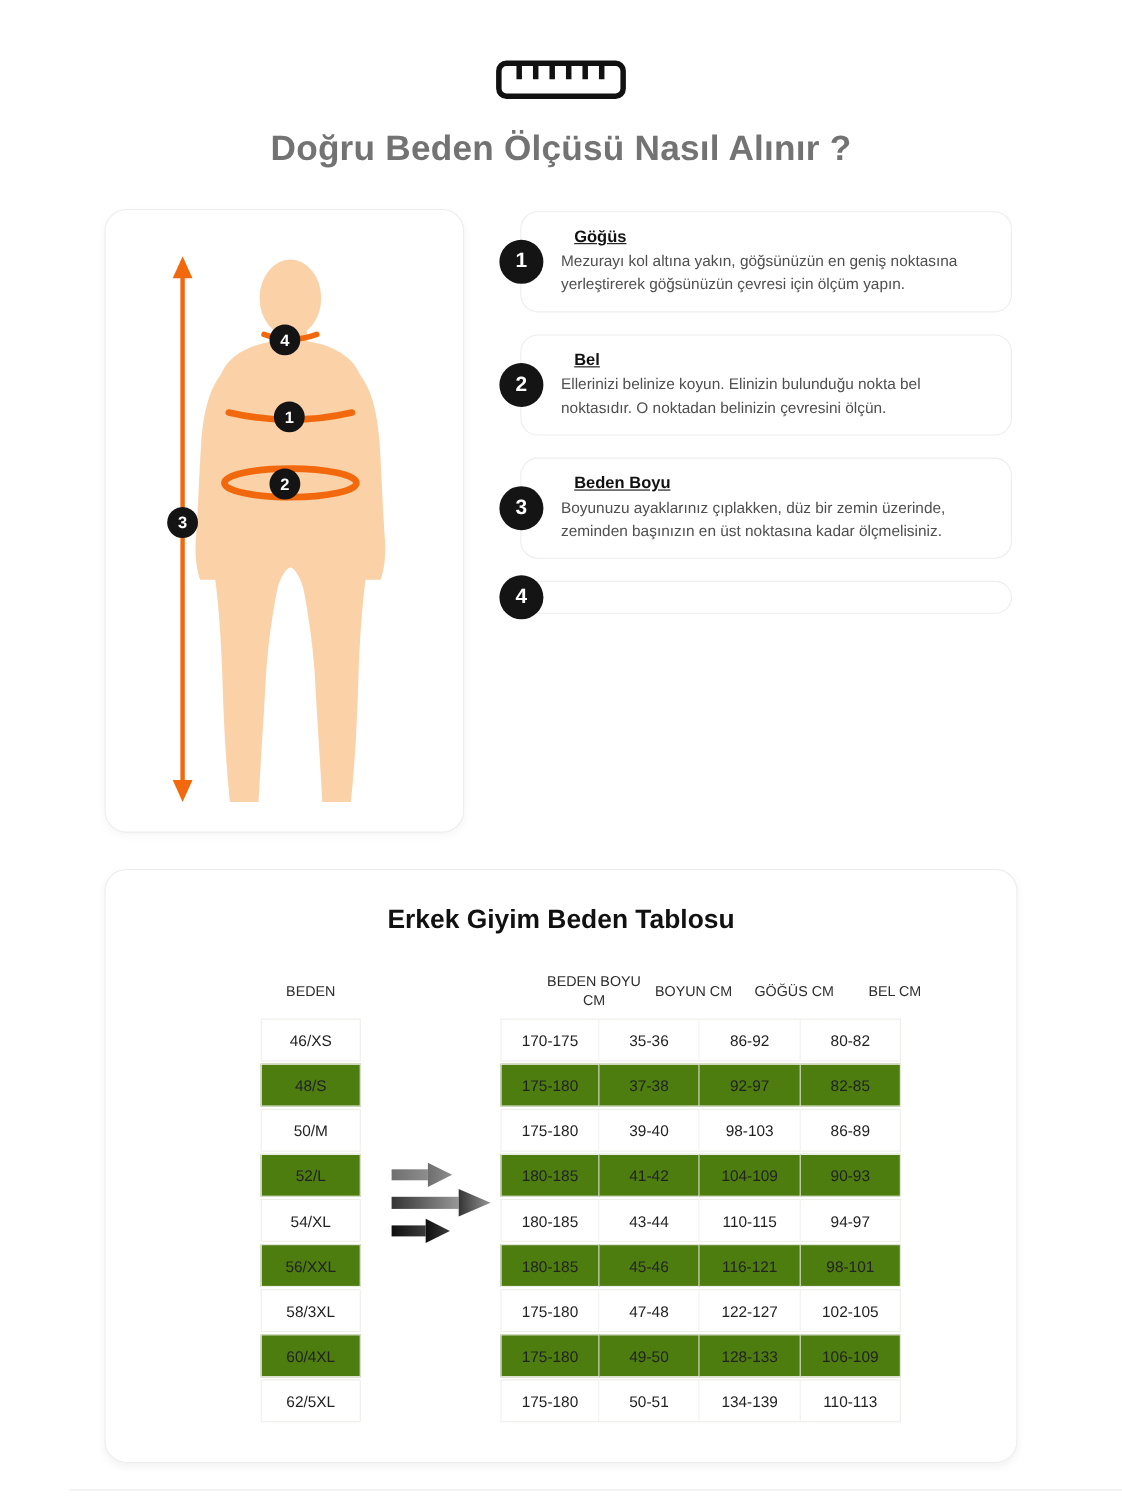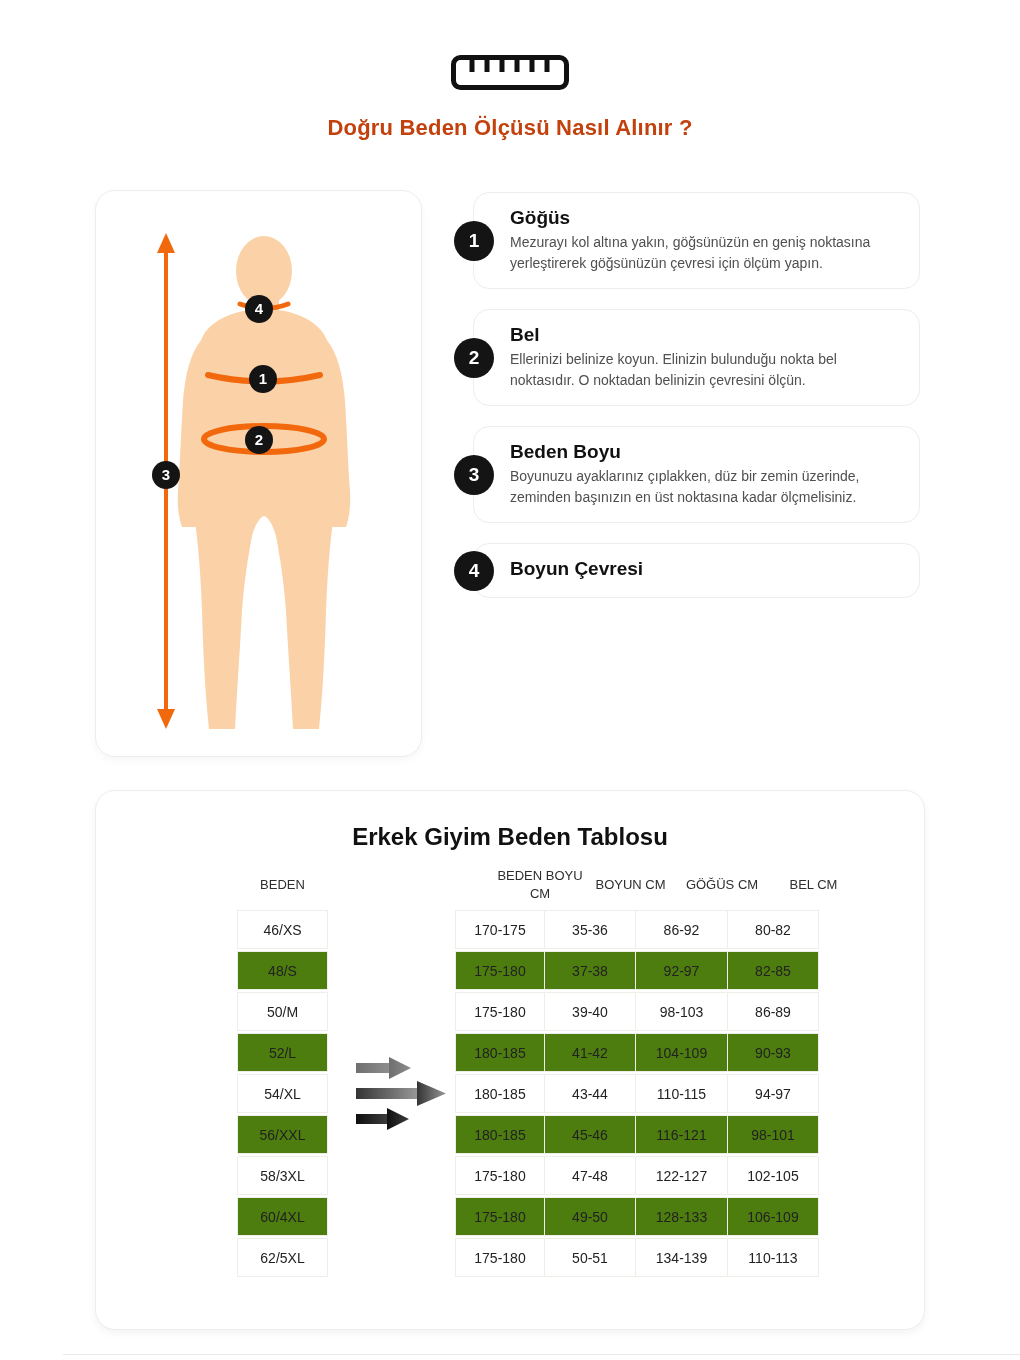--- a/index.html
+++ b/index.html
@@ -2,44 +2,44 @@
 <html lang="tr"><head>
 <meta charset="utf-8">
 <style>
   html,body{margin:0;padding:0;background:#fff;}
   .page{position:relative;width:1020px;height:1360px;background:#fff;overflow:hidden;
         font-family:"Liberation Sans", sans-serif;color:#1a1a1a;}
 
   
   .hero{position:absolute;left:0;top:0;width:100%;text-align:center;}
   .ruler-wrap{margin-top:54px;}
-  .page-title{margin:20px 0 0 0;font-size:22px;font-weight:700;color:#c2410c;letter-spacing:.2px;}
+  .page-title{margin:20px 0 0 0;font-size:32px;font-weight:700;color:#737373;letter-spacing:.2px;}
 
   
   .figure-card{position:absolute;left:95px;top:190px;width:325px;height:565px;background:#fff;
                border:1px solid #ededed;border-radius:20px;box-shadow:0 3px 8px rgba(0,0,0,.04);}
   .figure-card svg{position:absolute;left:0;top:0;}
 
   
   .cards{position:absolute;left:473px;top:192px;width:447px;display:flex;flex-direction:column;gap:20px;}
   .icard{position:relative;background:#fff;border:1px solid #ededed;border-radius:16px;
          padding:14px 20px 14px 36px;box-sizing:border-box;}
   .badge{position:absolute;left:-20px;top:50%;transform:translateY(-50%);width:40px;height:40px;
          border-radius:50%;background:#141414;color:#fff;display:flex;align-items:center;
          justify-content:center;font-size:19px;font-weight:700;}
-  .ctitle{margin:0 0 3px 0;font-size:19px;font-weight:700;color:#111;}
+  .ctitle{margin:0 0 3px 12px;font-size:15px;font-weight:700;color:#111;text-decoration:underline;}
   .ctext{margin:0;font-size:14px;line-height:21px;color:#4f4f4f;}
 
   
   .table-card{position:absolute;left:95px;top:790px;width:830px;height:540px;background:#fff;
               border:1px solid #ededed;border-radius:20px;box-shadow:0 3px 8px rgba(0,0,0,.05);
               box-sizing:border-box;}
   .table-title{position:absolute;top:32px;left:0;width:100%;text-align:center;margin:0;
                font-size:24px;font-weight:700;color:#111;}
-  .table-inner{position:absolute;left:141px;top:72px;}
+  .table-inner{position:absolute;left:141px;top:88px;}
   .thead{display:flex;align-items:center;height:44px;margin-bottom:3px;}
   .th{font-size:13px;font-weight:500;color:#2e2e2e;text-align:center;line-height:18px;}
   .th.c-beden{width:91px;}
   .spacer{width:127px;}
   .th.c-v0{width:90px;margin-left:40px;} .th.c-v1{width:91px;} .th.c-v2{width:92px;} .th.c-v3{width:91px;}
   .tbody{display:flex;flex-direction:column;gap:2px;}
   .trow{display:flex;height:39px;}
   .size-box{width:91px;box-sizing:border-box;border:1px solid #f0eee9;display:flex;
             align-items:center;justify-content:center;font-size:14px;color:#222;background:#fff;}
   .vcell{box-sizing:border-box;border:1px solid #f0eee9;border-left:none;display:flex;
@@ -121,21 +121,20 @@
         <h3 class="ctitle">Bel</h3>
         <p class="ctext">Ellerinizi belinize koyun. Elinizin bulunduğu nokta bel noktasıdır. O noktadan belinizin çevresini ölçün.</p>
       </div>
       <div class="icard">
         <div class="badge">3</div>
         <h3 class="ctitle">Beden Boyu</h3>
         <p class="ctext">Boyunuzu ayaklarınız çıplakken, düz bir zemin üzerinde, zeminden başınızın en üst noktasına kadar ölçmelisiniz.</p>
       </div>
       <div class="icard">
         <div class="badge">4</div>
-        <h3 class="ctitle">Boyun Çevresi</h3>
       </div>
     </div>
 
   <div class="table-card">
     <h2 class="table-title">Erkek Giyim Beden Tablosu</h2>
 
     <div class="table-inner">
       <div class="thead">
         <div class="th c-beden">BEDEN</div>
         <div class="spacer"></div>

